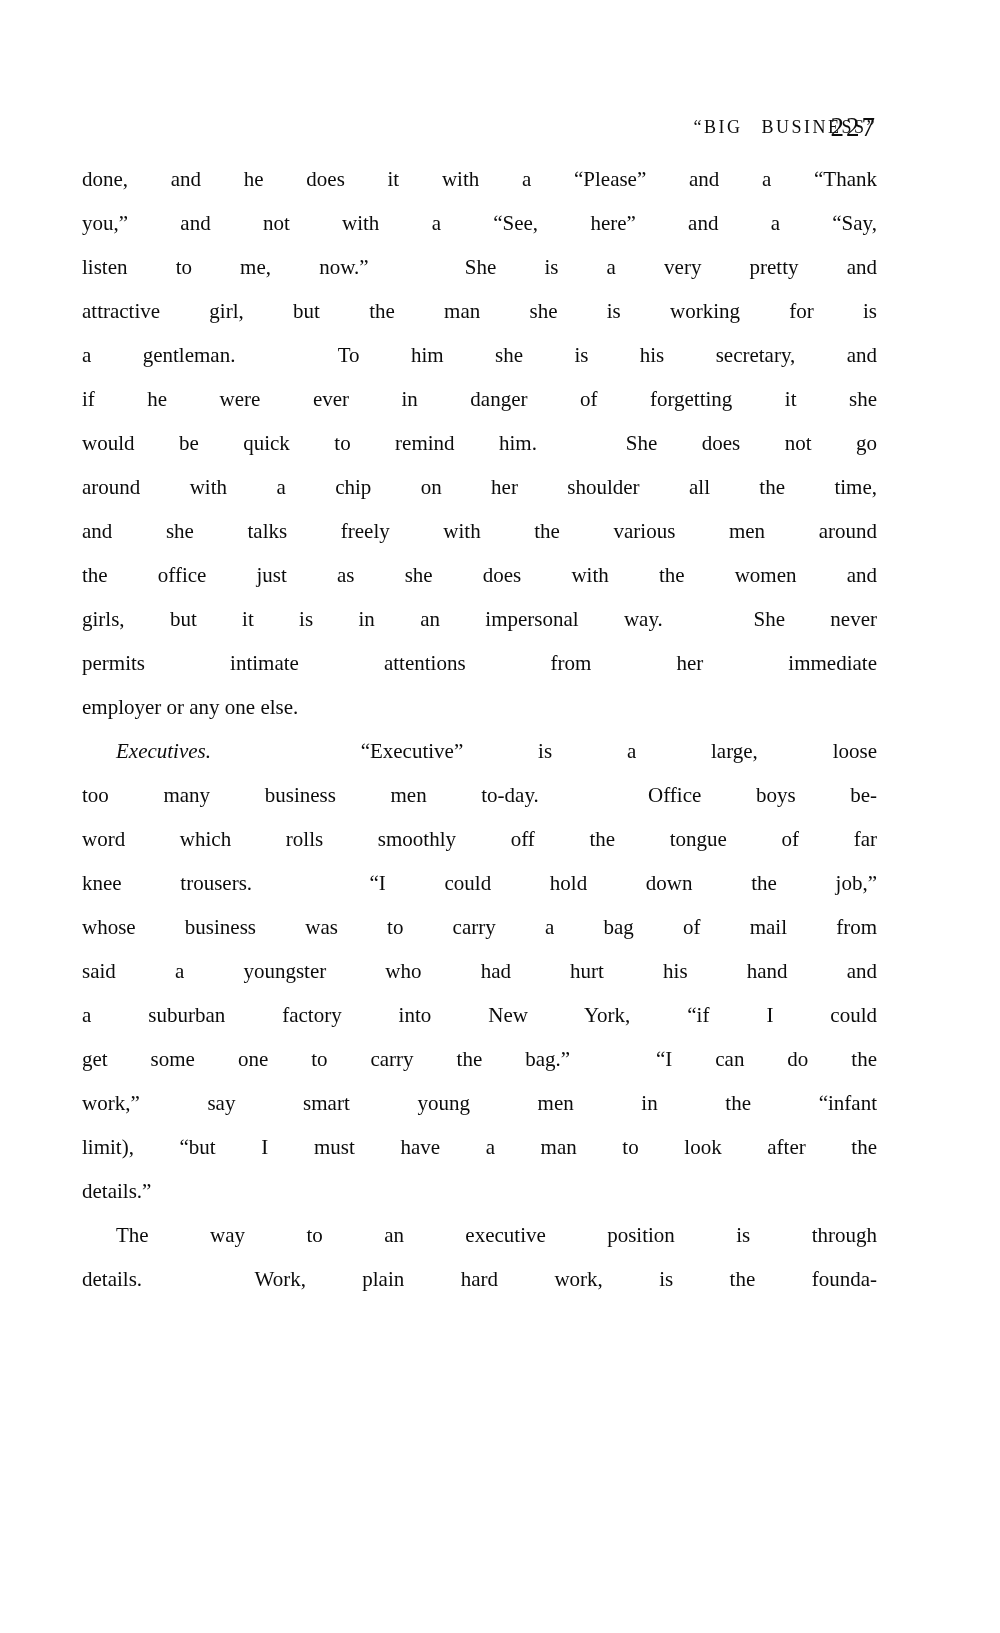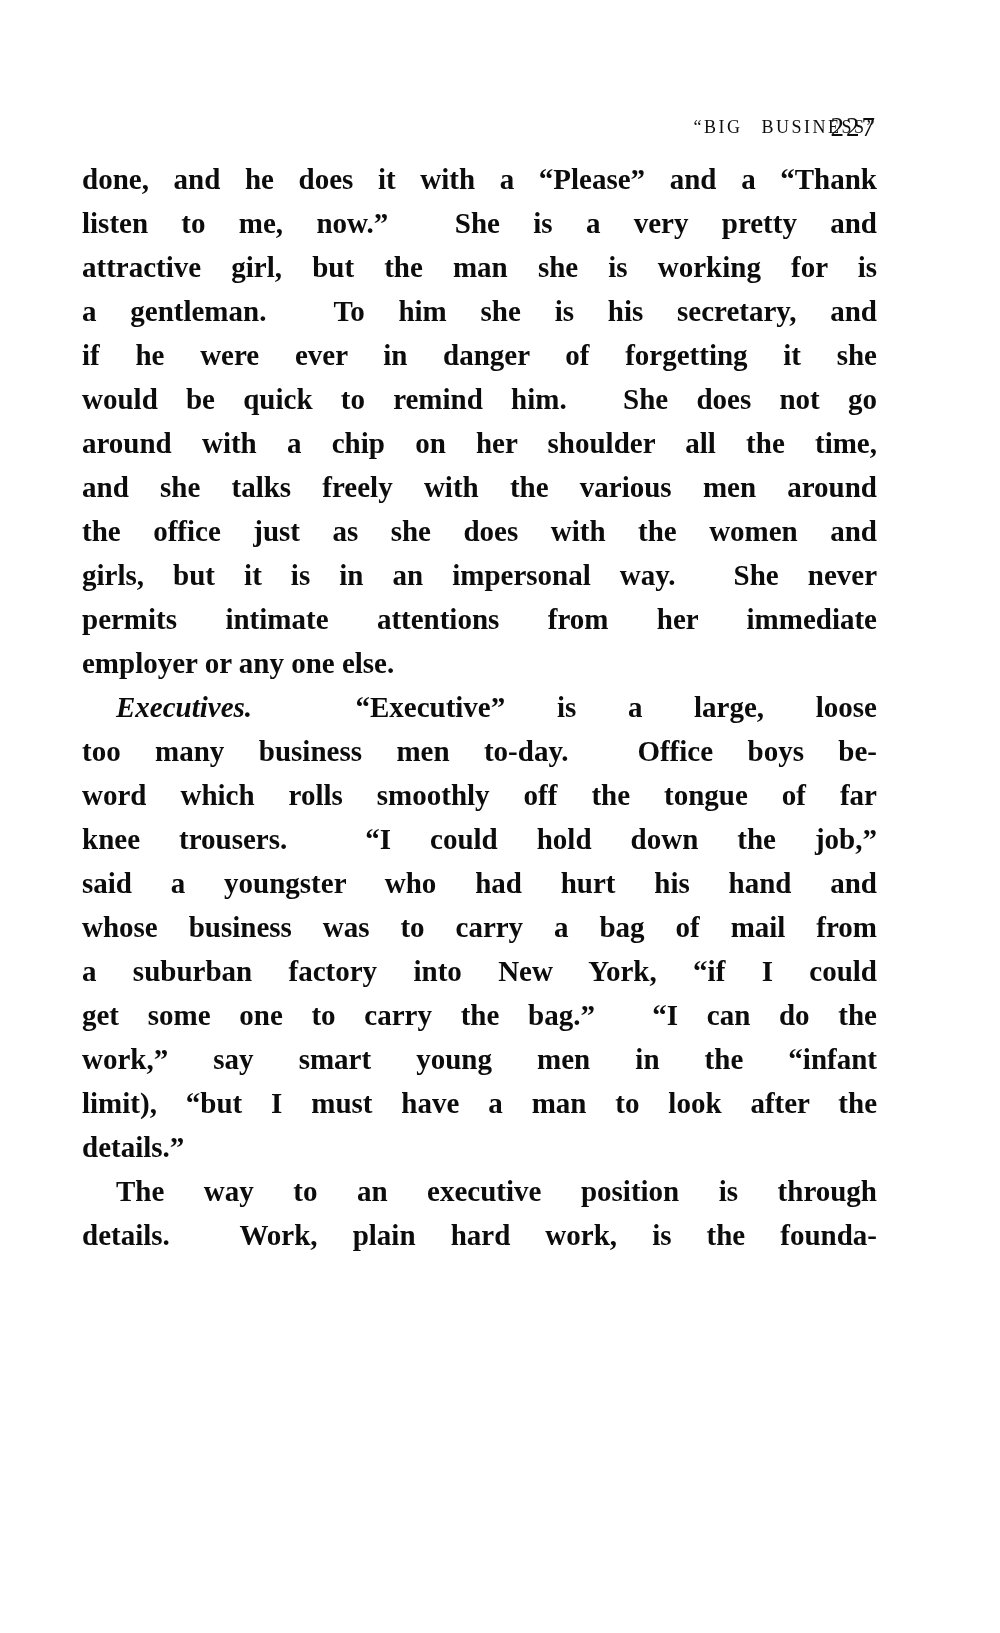--- a/index.html
+++ b/index.html
@@ -42,23 +42,22 @@
     top: 0;
     font-size: 27px;
     line-height: 34px;
     letter-spacing: 2px;
   }
   .text-block {
     position: absolute;
     left: 82px;
     top: 157px;
     width: 795px;
-    font-size: 29px;
+    font-size: 21px;
     line-height: 44px;
-    font-weight: bold;
   }
   .line {
     white-space: nowrap;
     text-align: justify;
     text-align-last: justify;
   }
   .line.left {
     text-align: right;
     text-align-last: left;
   }
@@ -76,37 +75,38 @@
 <div class="page">
 
   <div class="running-header">
     <span class="running-title">“BIG BUSINESS”</span>
     <span class="page-number">227</span>
   </div>
 
   <div class="text-block">
 
   <div class="line"><span>done, and he does it with a “Please” and a “Thank</span></div>
+      <div class="line"><span>you,” and not with a “See, here” and a “Say,</span></div>
       <div class="line"><span>listen to me, now.”&nbsp; She is a very pretty and</span></div>
       <div class="line"><span>attractive girl, but the man she is working for is</span></div>
       <div class="line"><span>a gentleman.&nbsp; To him she is his secretary, and</span></div>
       <div class="line"><span>if he were ever in danger of forgetting it she</span></div>
       <div class="line"><span>would be quick to remind him.&nbsp; She does not go</span></div>
       <div class="line"><span>around with a chip on her shoulder all the time,</span></div>
       <div class="line"><span>and she talks freely with the various men around</span></div>
       <div class="line"><span>the office just as she does with the women and</span></div>
       <div class="line"><span>girls, but it is in an impersonal way.&nbsp; She never</span></div>
       <div class="line"><span>permits intimate attentions from her immediate</span></div>
       <div class="line left"><span>employer or any one else.</span></div>
       <div class="line indent"><i>Executives.</i><span>&nbsp; “Executive” is a large, loose</span></div>
       <div class="line"><span>too many business men to-day.&nbsp; Office boys be-</span></div>
       <div class="line"><span>word which rolls smoothly off the tongue of far</span></div>
       <div class="line"><span>knee trousers.&nbsp; “I could hold down the job,”</span></div>
+      <div class="line"><span>whose business was to carry a bag of mail from</span></div>
       <div class="line"><span>said a youngster who had hurt his hand and</span></div>
-      <div class="line"><span>whose business was to carry a bag of mail from</span></div>
       <div class="line"><span>a suburban factory into New York, “if I could</span></div>
       <div class="line"><span>get some one to carry the bag.”&nbsp; “I can do the</span></div>
       <div class="line"><span>work,” say smart young men in the “infant</span></div>
       <div class="line"><span>limit), “but I must have a man to look after the</span></div>
       <div class="line left"><span>details.”</span></div>
       <div class="line indent"><span>The way to an executive position is through</span></div>
       <div class="line"><span>details.&nbsp; Work, plain hard work, is the founda-</span></div>
     </div>
 
 </div>

